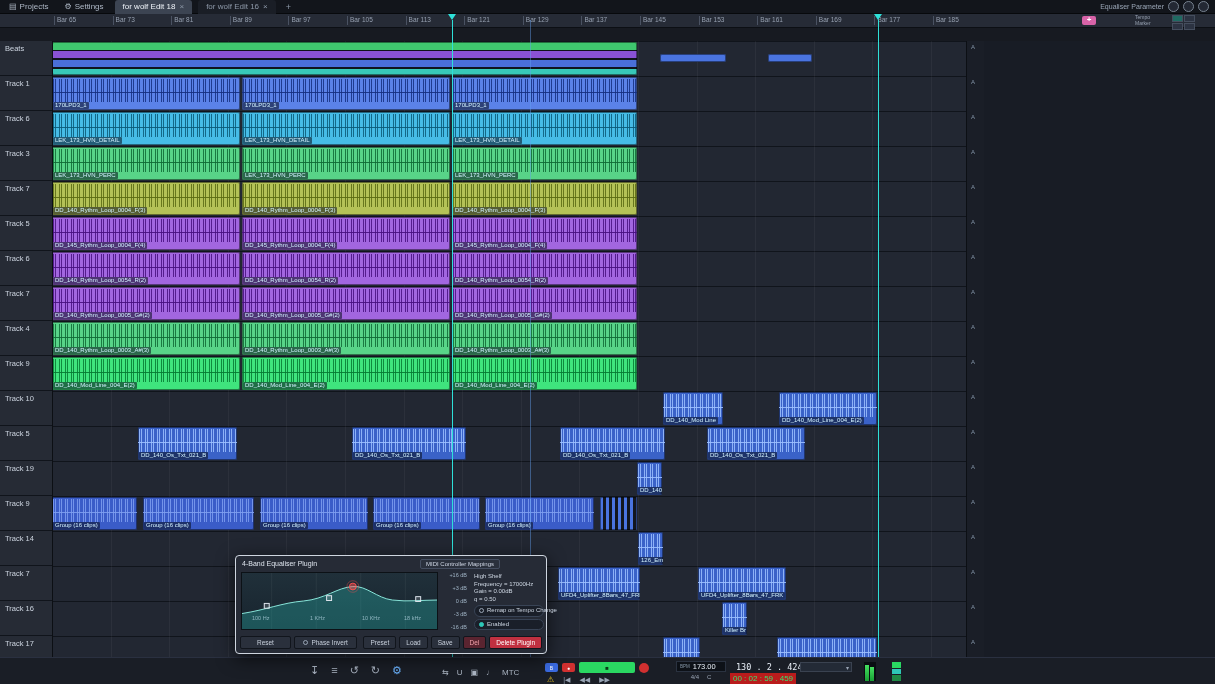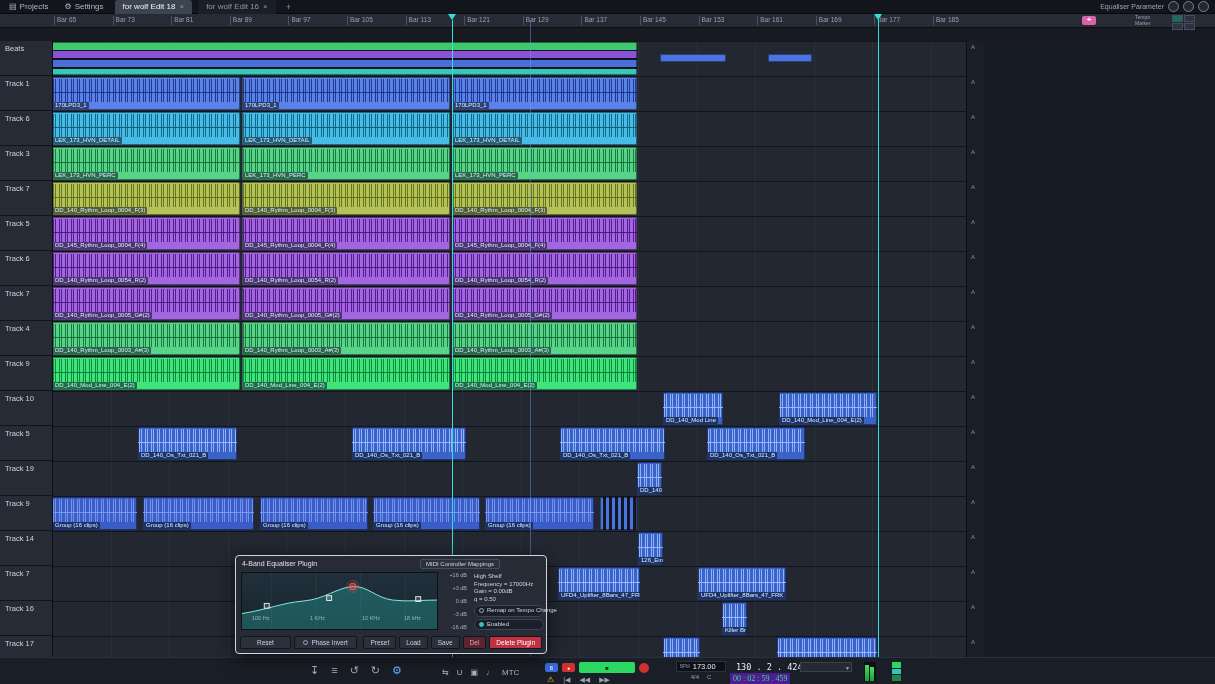--- a/index.html
+++ b/index.html
@@ -84,21 +84,21 @@
   #transport{position:absolute;left:0;top:657px;width:1215px;height:27px;background:#1a1e26;border-top:1px solid #2a3040;}
   .tgrp{position:absolute;display:flex;align-items:center;}
   .ticon{color:#aeb8c6;font-size:11px;line-height:11px;}
   .ticon.small{font-size:8px;}
   .tchip{border-radius:2px;display:flex;align-items:center;justify-content:center;font-size:5px;color:#fff;}
   #bpmbox{position:absolute;left:676px;top:3px;width:50px;height:11px;background:#0d1117;border:1px solid #2a3240;display:flex;align-items:center;gap:3px;padding:0 3px;box-sizing:border-box;}
   #bpmbox .lab{font-size:4.5px;color:#8899aa;}
   #bpmbox .val{font-size:7.5px;color:#e8eef6;}
   #sigrow{position:absolute;left:676px;top:16px;width:50px;display:flex;justify-content:center;gap:8px;font-size:6px;color:#9aa4b4;}
   #posdisp{position:absolute;left:736px;top:4px;font-size:8.5px;color:#e8eef6;font-family:"DejaVu Sans Mono",monospace;}
-  #timedisp{position:absolute;left:730px;top:15px;background:#4c1d95;padding:1px 3px;font-size:8px;color:#3ae070;font-family:Liberation Serif, serif;}
+  #timedisp{position:absolute;left:730px;top:15px;background:#b91c1c;padding:1px 3px;font-size:8px;color:#3ae070;font-family:Liberation Sans, sans-serif;}
   #presetbox{position:absolute;left:800px;top:4px;width:52px;height:10px;background:#232a36;border:1px solid #3a4250;display:flex;align-items:center;justify-content:flex-end;padding-right:2px;box-sizing:border-box;}
   #presetbox .car{font-size:6px;color:#9aa4b4;}
   .trmeter{width:12px;height:19px;background:#0a0d12;position:relative;overflow:hidden;}
   .trmeter i{position:absolute;bottom:0;width:4px;background:linear-gradient(to top,#18a034,#45e060);}
   .trmeter i.b1{left:1px;height:85%;} .trmeter i.b2{left:6px;height:75%;}
   #minigrid{position:absolute;left:892px;top:4px;width:9px;height:19px;display:flex;flex-direction:column;gap:1px;}
   #minigrid i{flex:1;background:#2ad862;}
   #minigrid i:nth-child(2){background:#2ec8b8;}
   #minigrid i:nth-child(3){background:#1f8a46;}
 </style>

